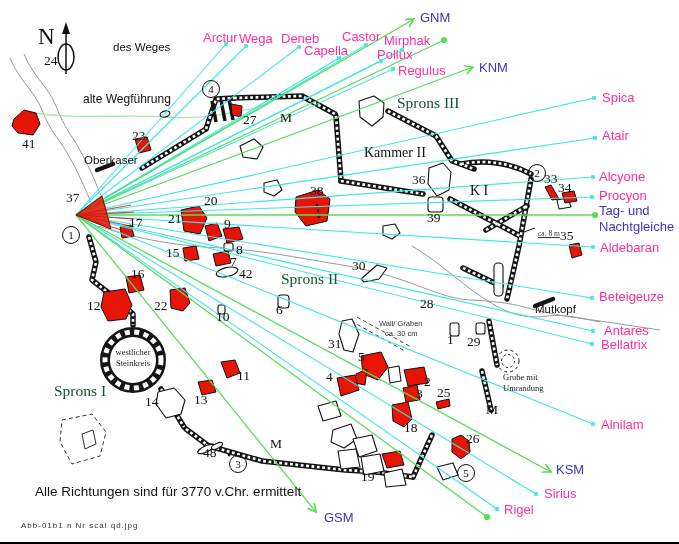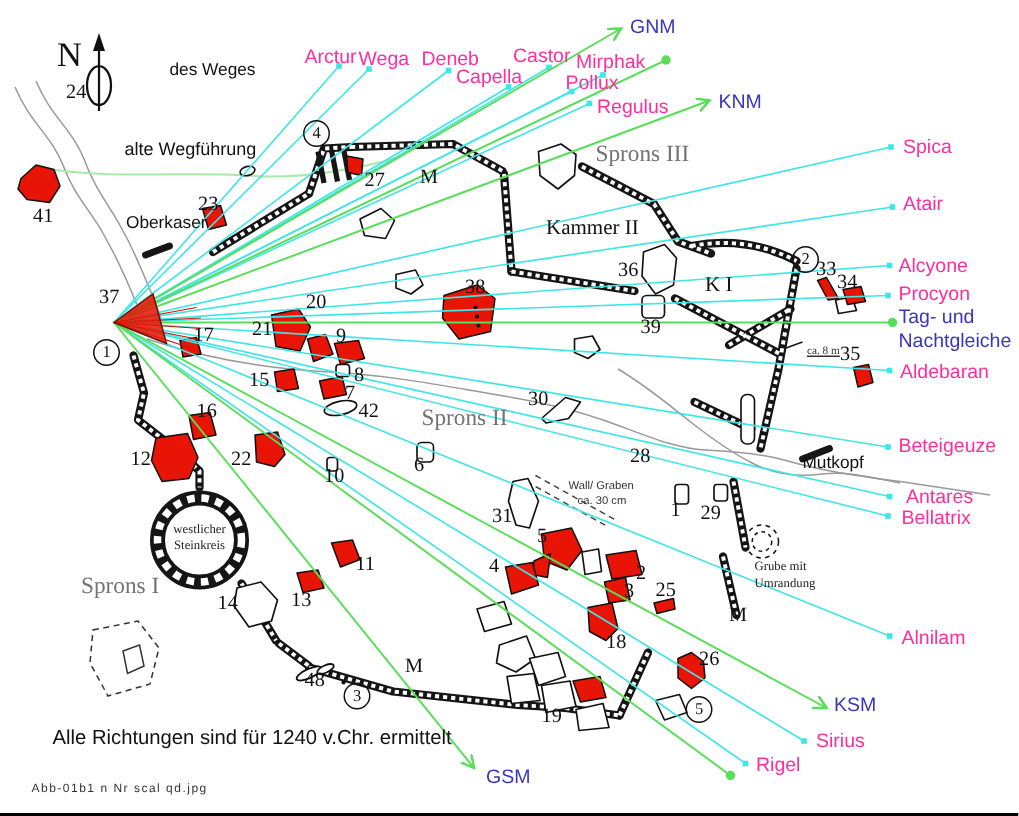--- a/index.html
+++ b/index.html
@@ -5,21 +5,21 @@
   html,body{margin:0;padding:0;background:#fff;}
   .stage{position:relative;width:679px;height:544px;background:#fff;overflow:hidden;
          font-family:"Liberation Sans",sans-serif;border-bottom:2px solid #000;box-sizing:border-box;}
   .stage svg{position:absolute;left:0;top:0;}
   .lbl{position:absolute;white-space:nowrap;line-height:1;}
   .num{font:13.5px "Liberation Serif",serif;color:#111;}
   .star{font:13px "Liberation Sans",sans-serif;color:#ff2d9e;}
   .sun{font:13px "Liberation Sans",sans-serif;color:#3a35c0;}
   .sans{font:11.5px "Liberation Sans",sans-serif;color:#111;}
   .sans12{font:12px "Liberation Sans",sans-serif;color:#111;}
-  .serifP{font:15.5px "Liberation Serif",serif;color:#737373;}
+  .serifP{font:15.5px "Liberation Serif",serif;color:#14532d;}
   .serifP2{font:14px "Liberation Serif",serif;color:#111;}
   .tiny{font:8.5px "Liberation Serif",serif;color:#222;}
   .tiny7{font:7.5px "Liberation Sans",sans-serif;color:#333;}
   .tiny7s{font:7.5px "Liberation Serif",serif;color:#333;text-decoration:underline;}
   .bigN{font:23px "Liberation Serif",serif;color:#111;}
   .caption{font:13.5px "Liberation Sans",sans-serif;color:#111;}
   .file{font:8px "Liberation Sans",sans-serif;color:#333;letter-spacing:1px;}
   .circ{width:16px;height:16px;border:1.2px solid #111;border-radius:50%;
         display:flex;align-items:center;justify-content:center;
         font:11px "Liberation Serif",serif;color:#111;background:transparent;}
@@ -253,21 +253,21 @@
     <line x1="66" y1="74" x2="66" y2="28" stroke="#111" stroke-width="1.5"></line>
     <polygon points="66,22 62,34 70,34" fill="#111"></polygon>
   </g>
 </svg>
 
 <span class="lbl bigN" style="left:38px;top:24px">N</span>
 <span class="lbl num" style="left:44px;top:53px">24</span>
 <span class="lbl sans" style="left:113px;top:41px">des Weges</span>
 
 <span class="lbl sans12" style="left:83px;top:92px">alte Wegführung</span>
-<span class="lbl sans" style="left:84px;top:143px">Oberkaser</span>
+<span class="lbl sans" style="left:84px;top:154px">Oberkaser</span>
 <span class="lbl sans" style="left:535px;top:303px">Mutkopf</span>
 
 <span class="lbl serifP" style="left:397px;top:94px">Sprons III</span>
 <span class="lbl serifP2" style="left:364px;top:145px">Kammer II</span>
 <span class="lbl serifP2" style="left:470px;top:183px">K I</span>
 <span class="lbl serifP" style="left:281px;top:270px">Sprons II</span>
 <span class="lbl serifP" style="left:54px;top:382px">Sprons I</span>
 <span class="lbl tiny ctr" style="left:133px;top:347px">westlicher</span>
 <span class="lbl tiny ctr" style="left:133px;top:358px">Steinkreis</span>
 <span class="lbl tiny" style="left:503px;top:372px">Grube mit</span>
@@ -347,16 +347,16 @@
 <span class="lbl circ" style="left:62px;top:226px">1</span>
 <span class="lbl circ" style="left:528px;top:164px">2</span>
 <span class="lbl circ" style="left:229px;top:455px">3</span>
 <span class="lbl circ" style="left:202px;top:80px">4</span>
 <span class="lbl circ" style="left:457px;top:464px">5</span>
 
 <span class="lbl num" style="left:280px;top:110px">M</span>
 <span class="lbl num" style="left:486px;top:402px">M</span>
 <span class="lbl num" style="left:270px;top:436px">M</span>
 
-<span class="lbl caption" style="left:35px;top:484px">Alle Richtungen sind für 1240 v.Chr. ermittelt</span>
+<span class="lbl caption" style="left:35px;top:484px">Alle Richtungen sind für 3770 v.Chr. ermittelt</span>
 <span class="lbl file" style="left:21px;top:521px">Abb-01b1  n  Nr  scal  qd.jpg</span>
 
 </div>
 
 </body></html>

